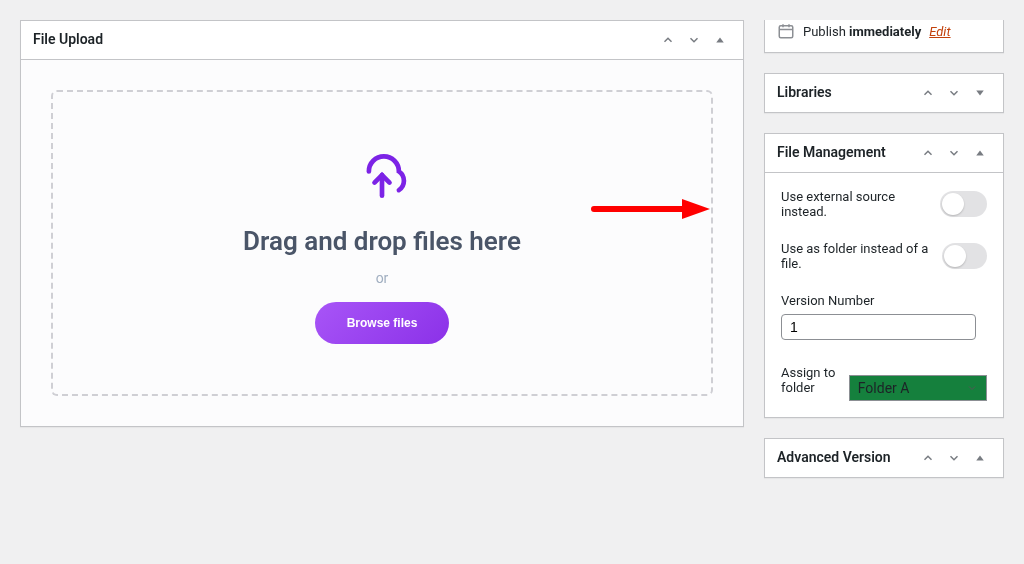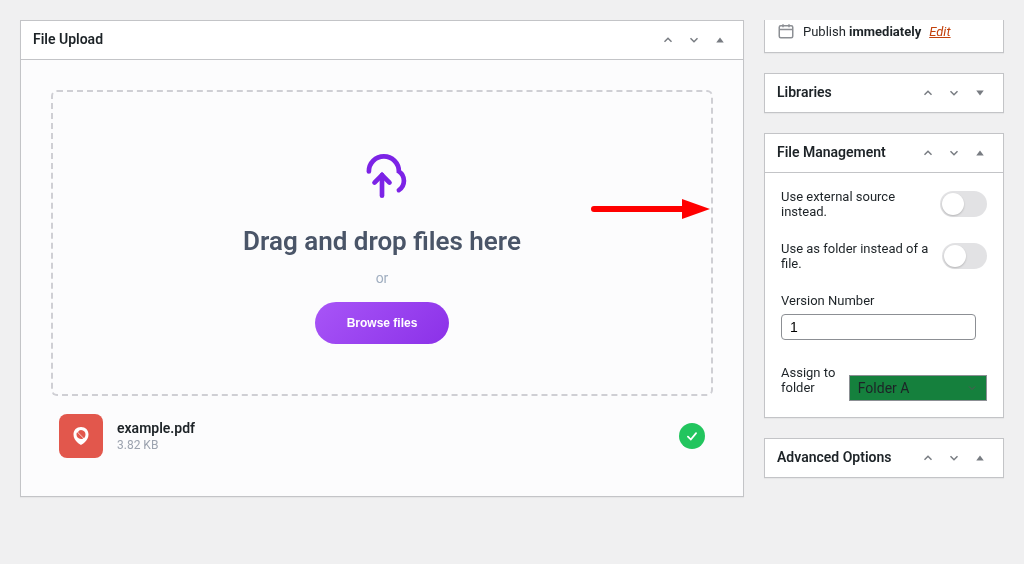--- a/index.html
+++ b/index.html
@@ -203,36 +203,20 @@
           <div class="cloud-icon">
             <svg width="60" height="50" viewBox="0 0 64 52" fill="none" stroke="currentColor" stroke-width="5" stroke-linecap="round">
               <path d="M18 20 A16 16 0 0 1 50 20 A12 12 0 0 1 50 40"></path>
               <line x1="32" y1="46" x2="32" y2="24"></line>
               <polyline points="24 32 32 24 40 32"></polyline>
             </svg>
           </div>
           <div class="drop-title">Drag and drop files here</div>
           <div class="drop-or">or</div>
           <button class="browse-btn">Browse files</button>
-        </div>
-        <div class="file-item">
-          <div class="file-icon-box">
-            <svg width="24" height="24" viewBox="0 0 32 32" fill="#fff">
-              <path d="M16 4 C10 4 6 8 6 14 c0 9 10 14 10 14 s10-5 10-14 C26 8 22 4 16 4 z M16 8 c4 0 6 3 6 6 0 2-1 4-2 5 l-8-8 C13 9 14 8 16 8 z M10 14 c0-1 0-2 1-3 l8 8 c-1 1-2 1-3 1 C12 20 10 17 10 14 z"></path>
-            </svg>
-          </div>
-          <div class="file-meta">
-            <div class="file-name">example.pdf</div>
-            <div class="file-size">3.82 KB</div>
-          </div>
-          <div class="status-ok">
-            <svg width="14" height="14" viewBox="0 0 24 24" fill="none" stroke="#fff" stroke-width="3" stroke-linecap="round">
-                <polyline points="5 13 10 18 19 7"></polyline>
-              </svg>
-          </div>
         </div>
       </div>
     </div>
   </div>
 
   <div class="side-col">
 
     <div class="metabox" style="border-top:none;">
       <div class="publish-row">
         <span style="color:#8c8f94;">
@@ -314,21 +298,21 @@
             <svg width="12" height="12" viewBox="0 0 24 24" fill="none" stroke="#555" stroke-width="2">
                 <polyline points="6 9 12 15 18 9"></polyline>
               </svg>
           </div>
         </div>
       </div>
     </div>
 
     <div class="metabox">
       <div class="metabox-header" style="border-bottom:none;">
-        <span class="metabox-title">Advanced Options</span>
+        <span class="metabox-title">Advanced Version</span>
         <div class="metabox-controls">
           <div class="ctl">
               <svg width="14" height="14" viewBox="0 0 24 24" fill="none" stroke="currentColor" stroke-width="2.5">
                 <polyline points="18 15 12 9 6 15"></polyline>
               </svg>
             </div>
           <div class="ctl">
               <svg width="14" height="14" viewBox="0 0 24 24" fill="none" stroke="currentColor" stroke-width="2.5">
                 <polyline points="6 9 12 15 18 9"></polyline>
               </svg>

